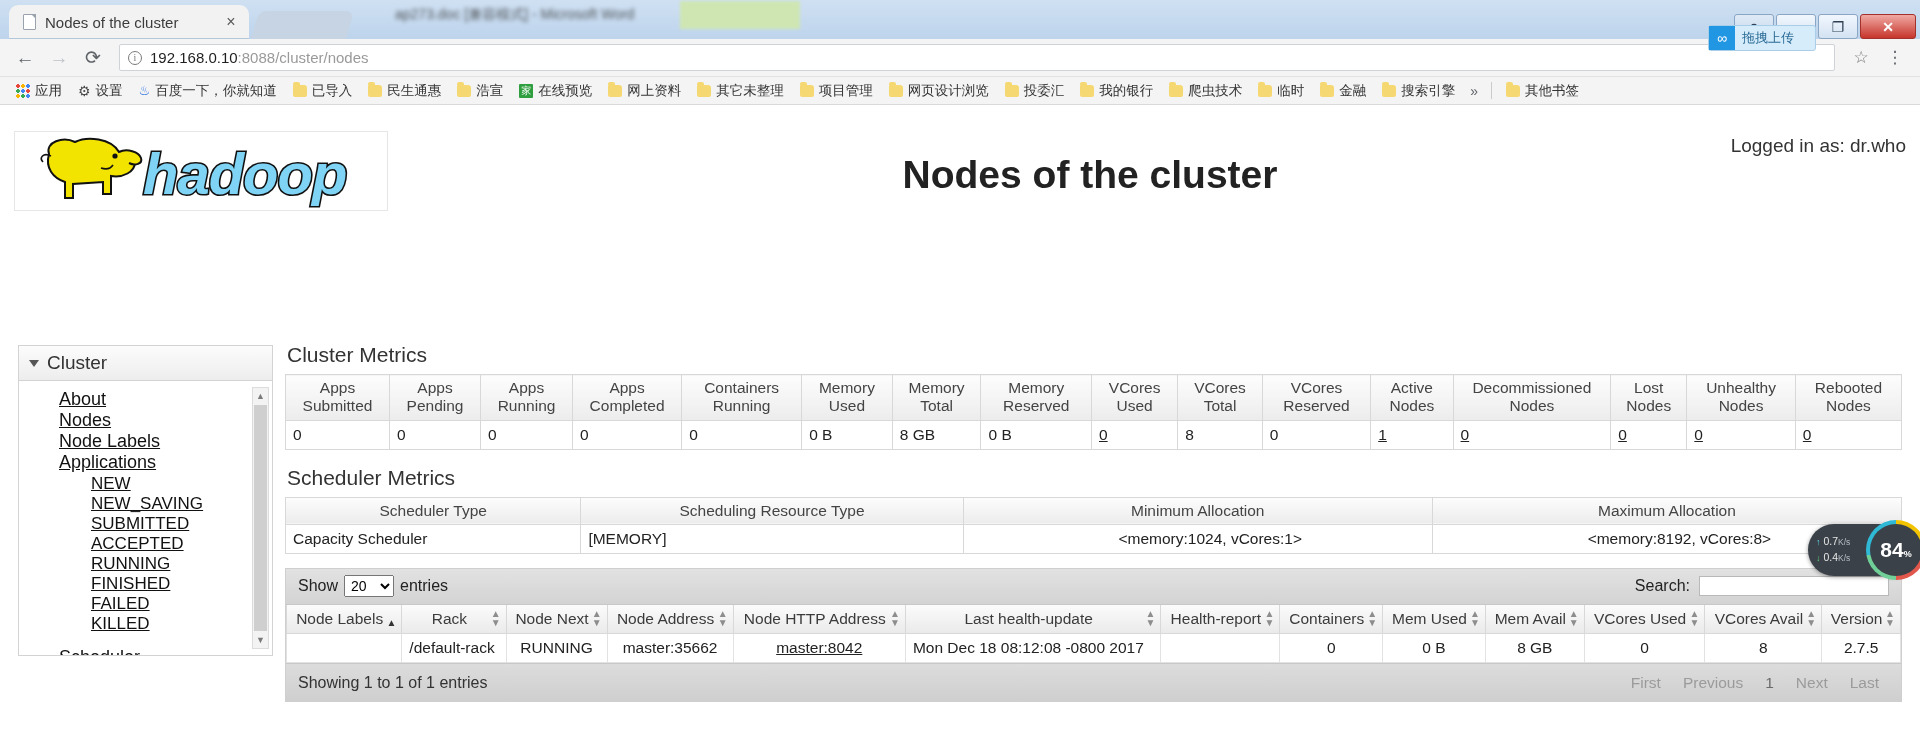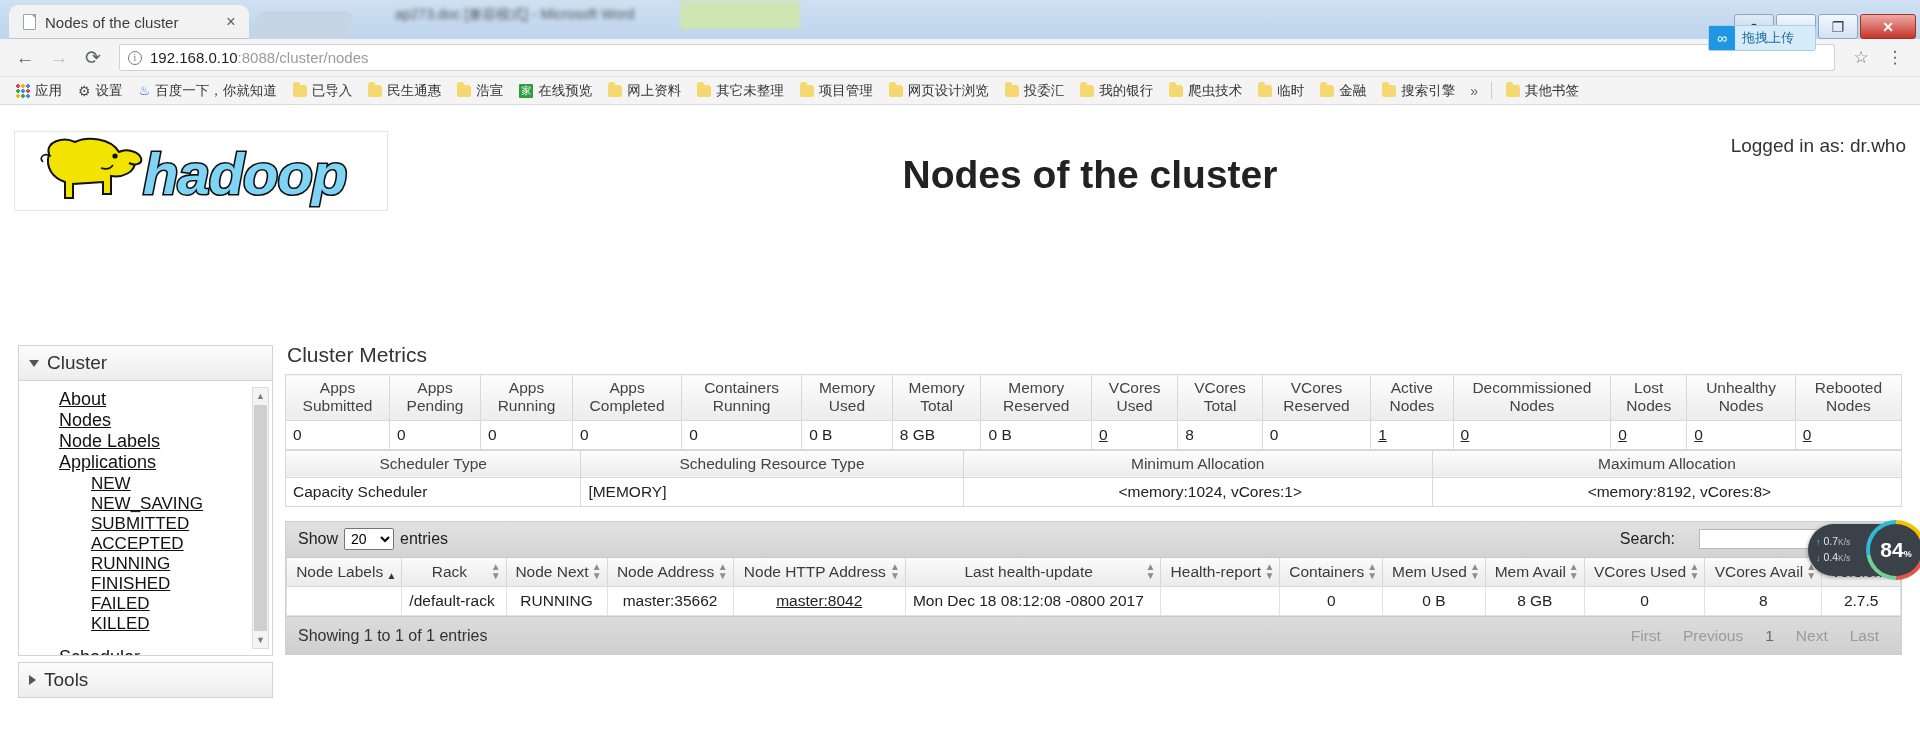--- a/index.html
+++ b/index.html
@@ -162,21 +162,21 @@
   .mt18 { margin-top:16px; }
 
   
   .dt { margin-top:14px; border:1px solid #cfcfcf; }
   .dt-top {
     background:linear-gradient(#e2e2e2,#d3d3d3); padding:7px 12px; height:36px;
     display:flex; align-items:center; justify-content:space-between; border-bottom:1px solid #c8c8c8;
   }
   .dt-len { font-size:16px; color:#222; display:flex; align-items:center; gap:6px;}
   .dt-len select { font-size:14px; padding:1px 2px; }
-  .dt-filter { font-size:16px; color:#222; display:flex; align-items:center; gap:24px;}
+  .dt-filter { font-size:16px; color:#222; display:flex; align-items:center; gap:9px;}
   .dt-filter input { width:190px; height:20px; border:1px solid #b9b9b9; font-size:14px; padding:1px 4px;}
   table.dtbl { border-collapse:collapse; width:100%; background:#fff; }
   table.dtbl th {
     background:linear-gradient(#fbfbfb,#eaeaea); border:1px solid #d8d8d8; border-top:none;
     font-weight:normal; font-size:15.5px; color:#3b3b3b; padding:5px 16px 5px 7px;
     text-align:center; position:relative; line-height:1.18; cursor:pointer;
   }
   th .sorter { position:absolute; right:5px; bottom:6px; font-size:10px; color:#8d8d8d; line-height:.9;}
   th .sorter.asc { color:#333; }
   table.dtbl td { border:1px solid #e2e2e2; font-size:15.5px; color:#222; padding:5px 7px; text-align:center; vertical-align:top;}
@@ -373,24 +373,20 @@
           <a href="#">KILLED</a>
         </div>
         <div class="spacer8"></div>
         <a href="#">Scheduler</a>
       </div>
       <div class="vscroll">
         <div class="vs-up">▲</div>
         <div class="vs-thumb"></div>
         <div class="vs-dn" style="position:absolute;bottom:0;left:0;right:0;">▼</div>
       </div>
-    </div>
-    <div class="panel-head tools-panel">
-      <span class="caret-right"></span>
-      <span>Tools</span>
     </div>
   </div>
 
   <div class="main">
 
     <div class="sect-title">Cluster Metrics</div>
     <table class="grid">
       <thead>
         <tr>
           <th>Apps Submitted</th>
@@ -426,20 +422,21 @@
           <td>0</td>
           <td><a href="#">1</a></td>
           <td><a href="#">0</a></td>
           <td><a href="#">0</a></td>
           <td><a href="#">0</a></td>
           <td><a href="#">0</a></td>
         </tr>
       </tbody>
     </table>
 
+    <div class="sect-title mt18">Scheduler Metrics</div>
     <table class="grid">
       <thead>
         <tr>
           <th style="width:17%">Scheduler Type</th>
           <th style="width:22%">Scheduling Resource Type</th>
           <th style="width:27%">Minimum Allocation</th>
           <th style="width:27%">Maximum Allocation</th>
         </tr>
       </thead>
       <tbody>

